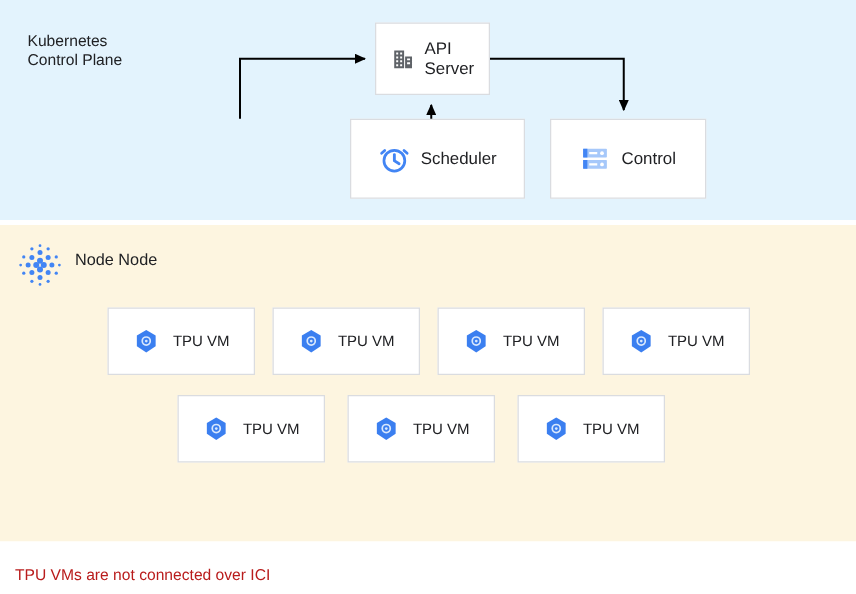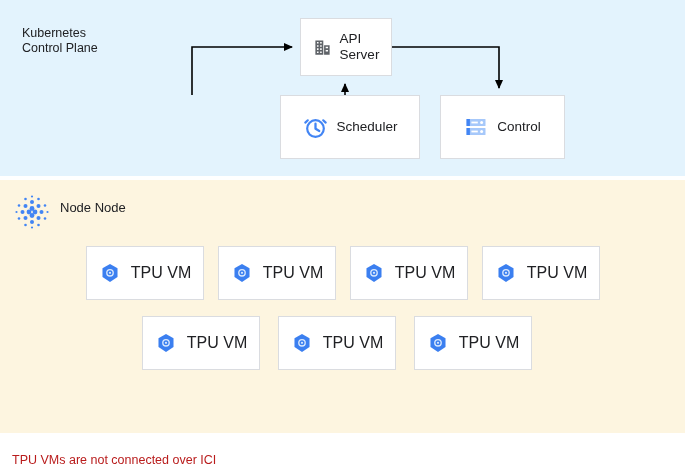--- a/index.html
+++ b/index.html
@@ -112,21 +112,21 @@
     align-items: center;
     justify-content: center;
   }
   .tpu-inner {
     display: flex;
     align-items: center;
     gap: 10px;
   }
   .tpu-label {
     color: #202124;
-    font-size: 16px;
+    font-size: 12px;
     line-height: 16px;
   }
 
   
   #connectors {
     position: absolute;
     left: 0;
     top: 0;
     width: 685px;
     height: 475px;

